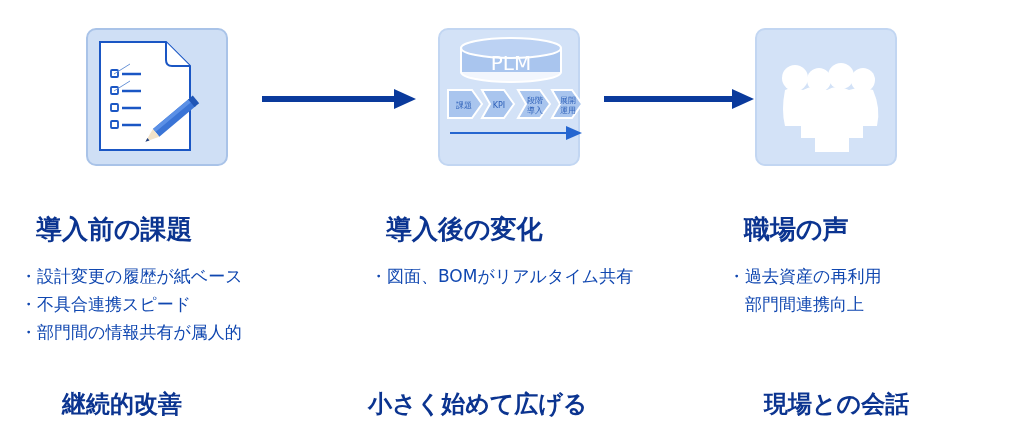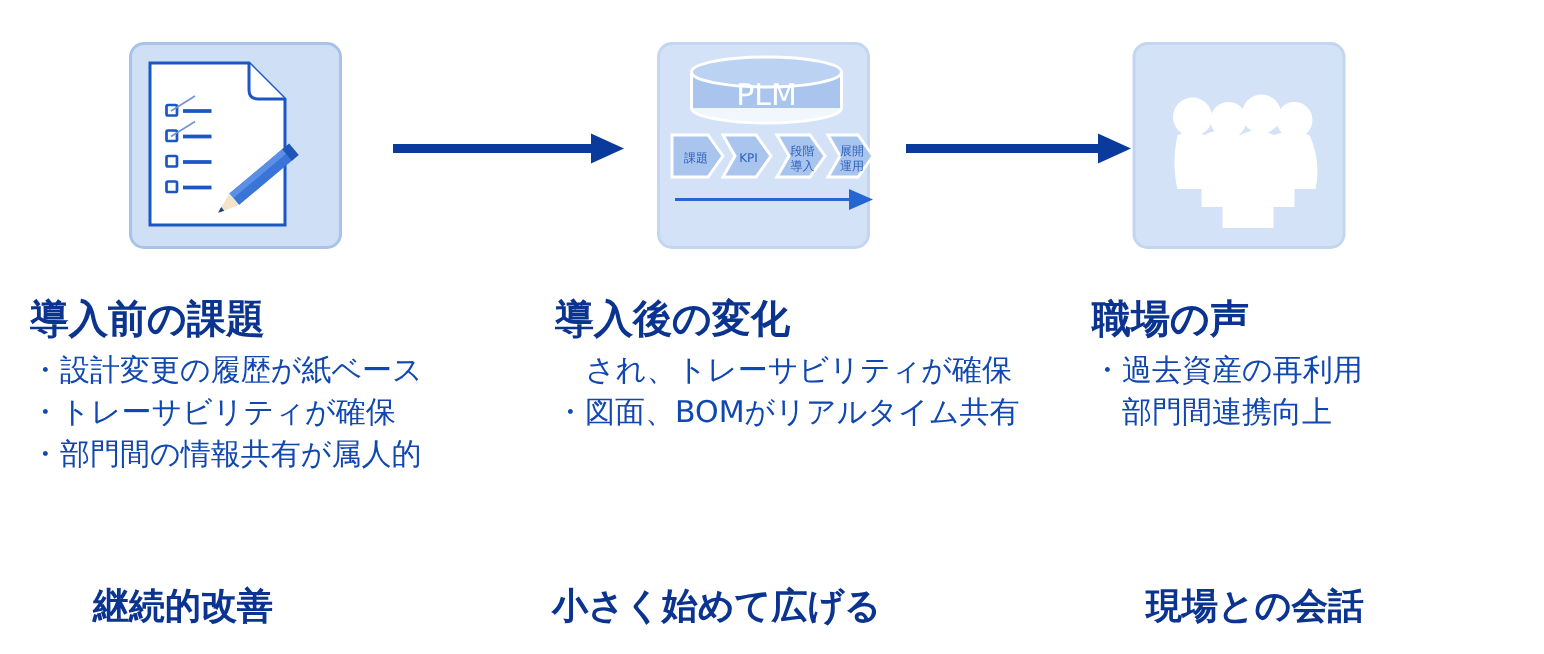--- a/index.html
+++ b/index.html
@@ -5,23 +5,23 @@
   html, body { margin:0; padding:0; background:#ffffff; }
   body { width:1029px; height:436px; position:relative; overflow:hidden;
          font-family:"DejaVu Sans","Liberation Sans",sans-serif; color:#0b3ea8; }
   .card { position:absolute; top:28px; width:142px; height:138px; border-radius:10px;
           background:#d3e2f7; border:2px solid #c2d6f2; box-sizing:border-box; }
   #card1 { left:86px; background:#cfdff5; border-color:#a9c3e8; }
   #card2 { left:438px; }
   #card3 { left:755px; }
   .arrow { position:absolute; top:88px; height:22px; }
   .col { position:absolute; top:196px; }
-  .col h2 { margin:0; font-size:26px; font-weight:bold; color:#0b3490; letter-spacing:0; line-height:34px; }
+  .col h2 { margin:16px; font-size:26px; font-weight:bold; color:#0b3490; letter-spacing:0; line-height:34px; }
   .col ul { list-style:none; margin:2px 0 0 0; padding:0; }
-  .col li { font-size:20px; line-height:28px; color:#1047b0; white-space:pre; }
+  .col li { font-size:17px; line-height:28px; color:#1047b0; white-space:pre; }
   .footer { position:absolute; top:388px; font-size:24px; font-weight:bold; color:#0b3490; }
   .chev-text { font-size:8px; fill:#2c5fb8; font-family:"DejaVu Sans",sans-serif; }
 </style>
 </head>
 <body>
 
 <div class="card" id="card1">
   <svg width="142" height="134" viewBox="0 0 142 134">
     <path d="M12 12 H78 L102 36 V120 H12 Z" fill="#ffffff" stroke="#1a56c4" stroke-width="2"></path>
     <path d="M78 12 V30 Q78 36 84 36 H102" fill="#ffffff" stroke="#1a56c4" stroke-width="2"></path>
@@ -88,29 +88,28 @@
       <circle cx="106" cy="50" r="12"></circle>
       <path d="M28 60 Q24 80 28 96 H44 V108 H58 V122 H92 V108 H106 V96 H120 Q124 78 116 60 Q104 56 92 60 Q80 54 70 60 Q56 54 46 60 Q36 56 28 60 Z"></path>
     </g>
   </svg>
 </div>
 
 <div class="col" style="left:20px;">
   <h2>導入前の課題</h2>
   <ul>
     <li>・設計変更の履歴が紙ベース</li>
-    <li>・トレーサビリティが確保</li>
+    <li>・不具合連携スピード</li>
     <li>・部門間の情報共有が属人的</li>
   </ul>
 </div>
 
 <div class="col" style="left:370px;">
   <h2>導入後の変化</h2>
   <ul>
-    <li>　され、トレーサビリティが確保</li>
     <li>・図面、BOMがリアルタイム共有</li>
   </ul>
 </div>
 
 <div class="col" style="left:728px;">
   <h2>職場の声</h2>
   <ul>
     <li>・過去資産の再利用</li>
     <li>　部門間連携向上</li>
   </ul>

